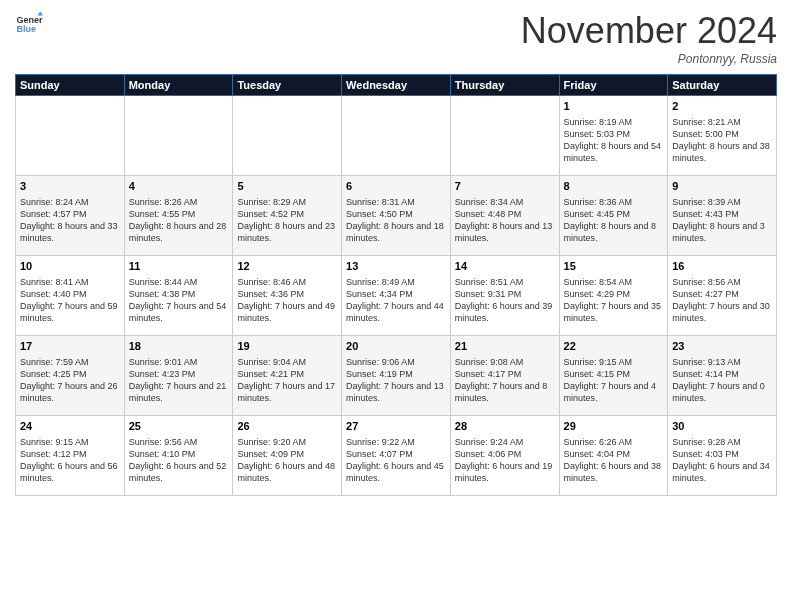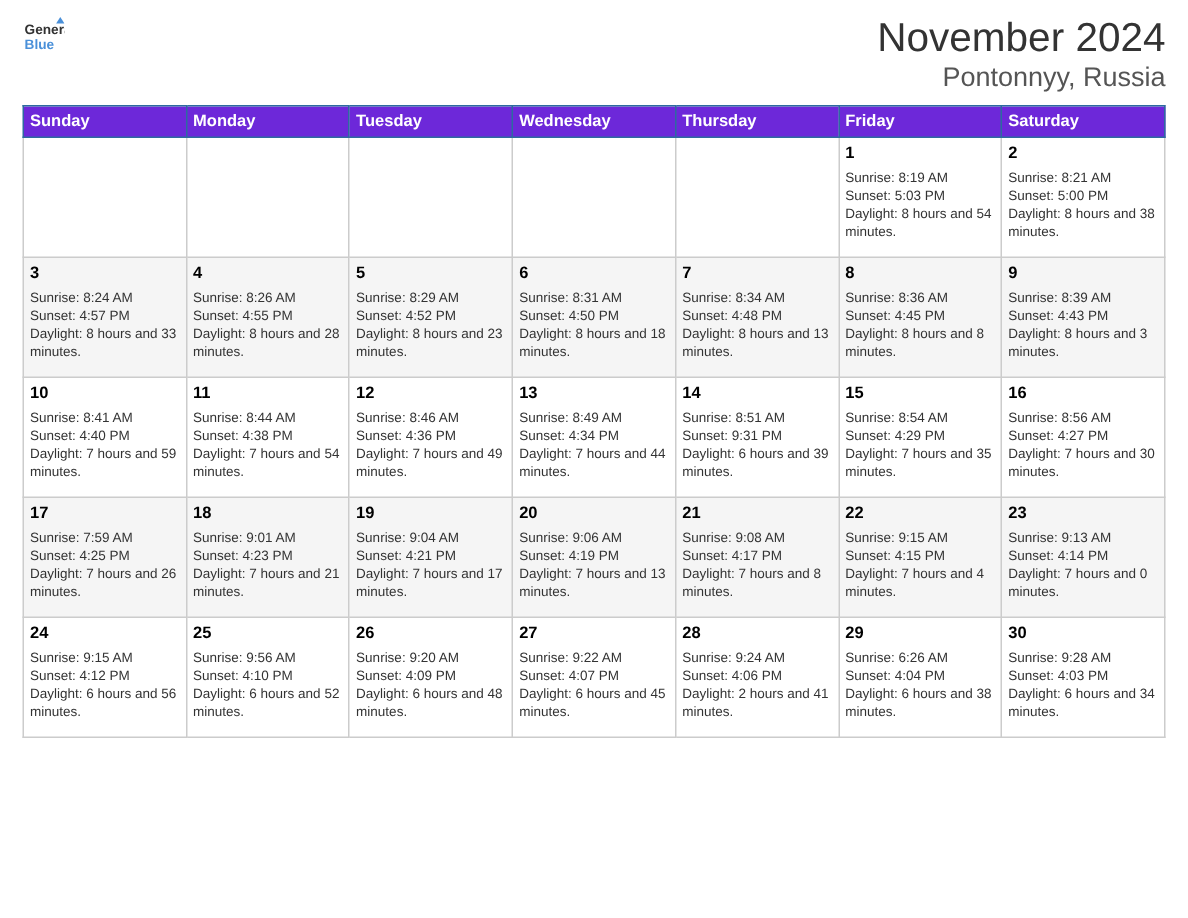--- a/index.html
+++ b/index.html
@@ -27,35 +27,36 @@
       gap: 4px;
     }
     .logo-icon {
       width: 28px;
       height: 28px;
     }
     .title-block {
       text-align: right;
     }
     .main-title {
-      font-size: 27px;
+      font-size: 36px;
       font-weight: normal;
       color: #333;
     }
     .subtitle {
-      font-size: 18px;
+      font-size: 12px;
       color: #555;
+      font-style: italic;
     }
     .calendar {
       width: 100%;
       border-collapse: collapse;
       table-layout: fixed;
     }
     .calendar thead th {
-      background-color: #6d28d9;
+      background-color: #0f172a;
       color: #fff;
       font-size: 11px;
       font-weight: bold;
       padding: 4px 4px;
       text-align: left;
       border: 1px solid #2d6aa0;
     }
     .calendar tbody td {
       border: 1px solid #ccc;
       vertical-align: top;
@@ -286,21 +287,21 @@
           <td>
             <span class="day-number">27</span>
             <div class="day-info">Sunrise: 9:22 AM</div>
             <div class="day-info">Sunset: 4:07 PM</div>
             <div class="day-info">Daylight: 6 hours and 45 minutes.</div>
           </td>
           <td>
             <span class="day-number">28</span>
             <div class="day-info">Sunrise: 9:24 AM</div>
             <div class="day-info">Sunset: 4:06 PM</div>
-            <div class="day-info">Daylight: 2 hours and 41 minutes.</div>
+            <div class="day-info">Daylight: 6 hours and 19 minutes.</div>
           </td>
           <td>
             <span class="day-number">29</span>
             <div class="day-info">Sunrise: 6:26 AM</div>
             <div class="day-info">Sunset: 4:04 PM</div>
             <div class="day-info">Daylight: 6 hours and 38 minutes.</div>
           </td>
           <td>
             <span class="day-number">30</span>
             <div class="day-info">Sunrise: 9:28 AM</div>

